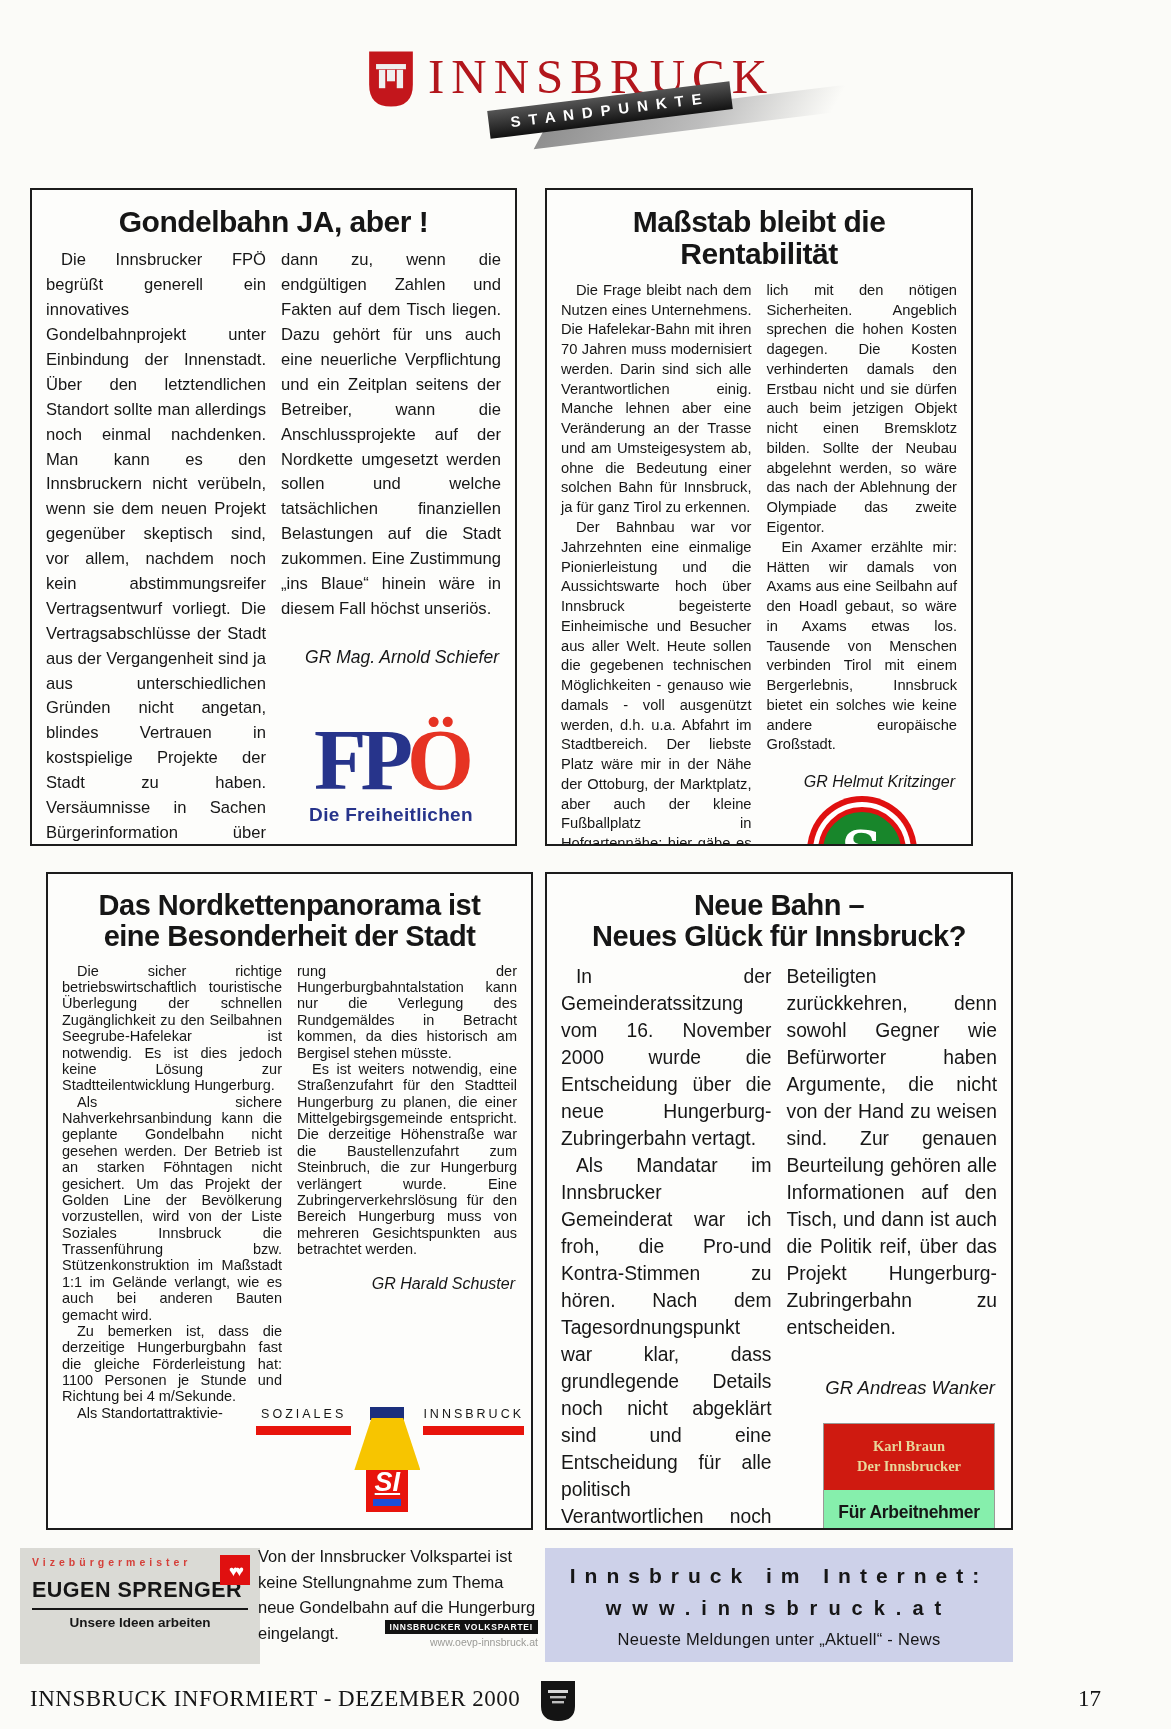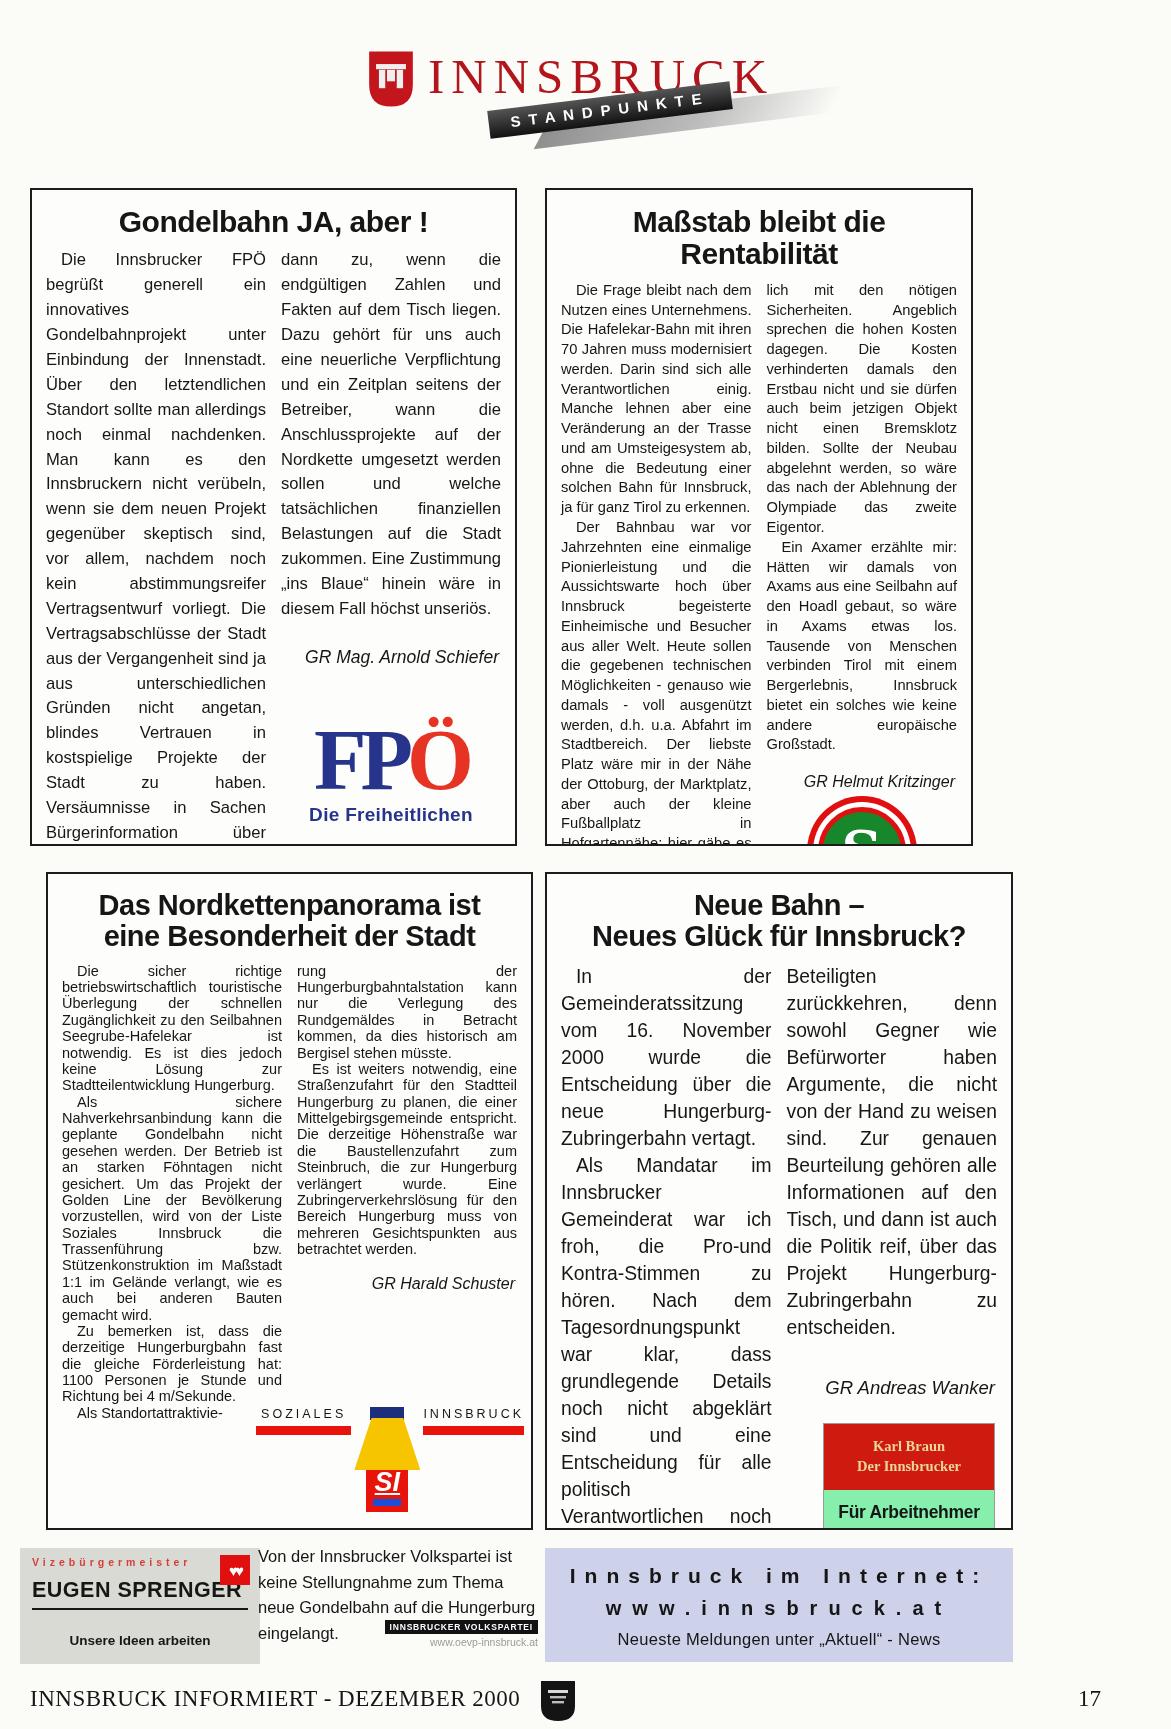--- a/index.html
+++ b/index.html
@@ -91,21 +91,21 @@
 
   
   .es{position:absolute;left:20px;top:1548px;width:240px;height:116px;background:#dadad5;
       box-sizing:border-box;padding:8px 12px;}
   .es-role{color:#d5403a;font-size:10.5px;font-weight:bold;letter-spacing:4px;}
   .es-heart{position:absolute;right:10px;top:7px;width:30px;height:30px;background:#e01010;
             color:#fff;display:flex;align-items:center;justify-content:center;
             font-size:15px;letter-spacing:-3px;}
   .es-name{font-size:21.5px;font-weight:bold;letter-spacing:0.5px;margin-top:10px;
            border-bottom:2px solid #161616;padding-bottom:5px;}
-  .es-slogan{font-size:13.5px;font-weight:bold;text-align:center;margin-top:23px;}
+  .es-slogan{font-size:13.5px;font-weight:bold;text-align:center;margin-top:5px;}
 
   .vp{position:absolute;left:258px;top:1544px;width:280px;}
   .vp-text{margin:0;font-size:16.5px;line-height:1.55;}
   .vp-meta{text-align:right;margin-top:-30px;}
   .vp-badge{display:inline-block;background:#121212;color:#fff;font-size:8.5px;
             font-weight:bold;letter-spacing:0.8px;padding:2px 5px;}
   .vp-url{color:#9a9a96;font-size:10.5px;margin-top:2px;}
 
   .net{position:absolute;left:545px;top:1548px;width:468px;height:114px;background:#cdd1e9;
        box-sizing:border-box;text-align:center;padding-top:16px;}

